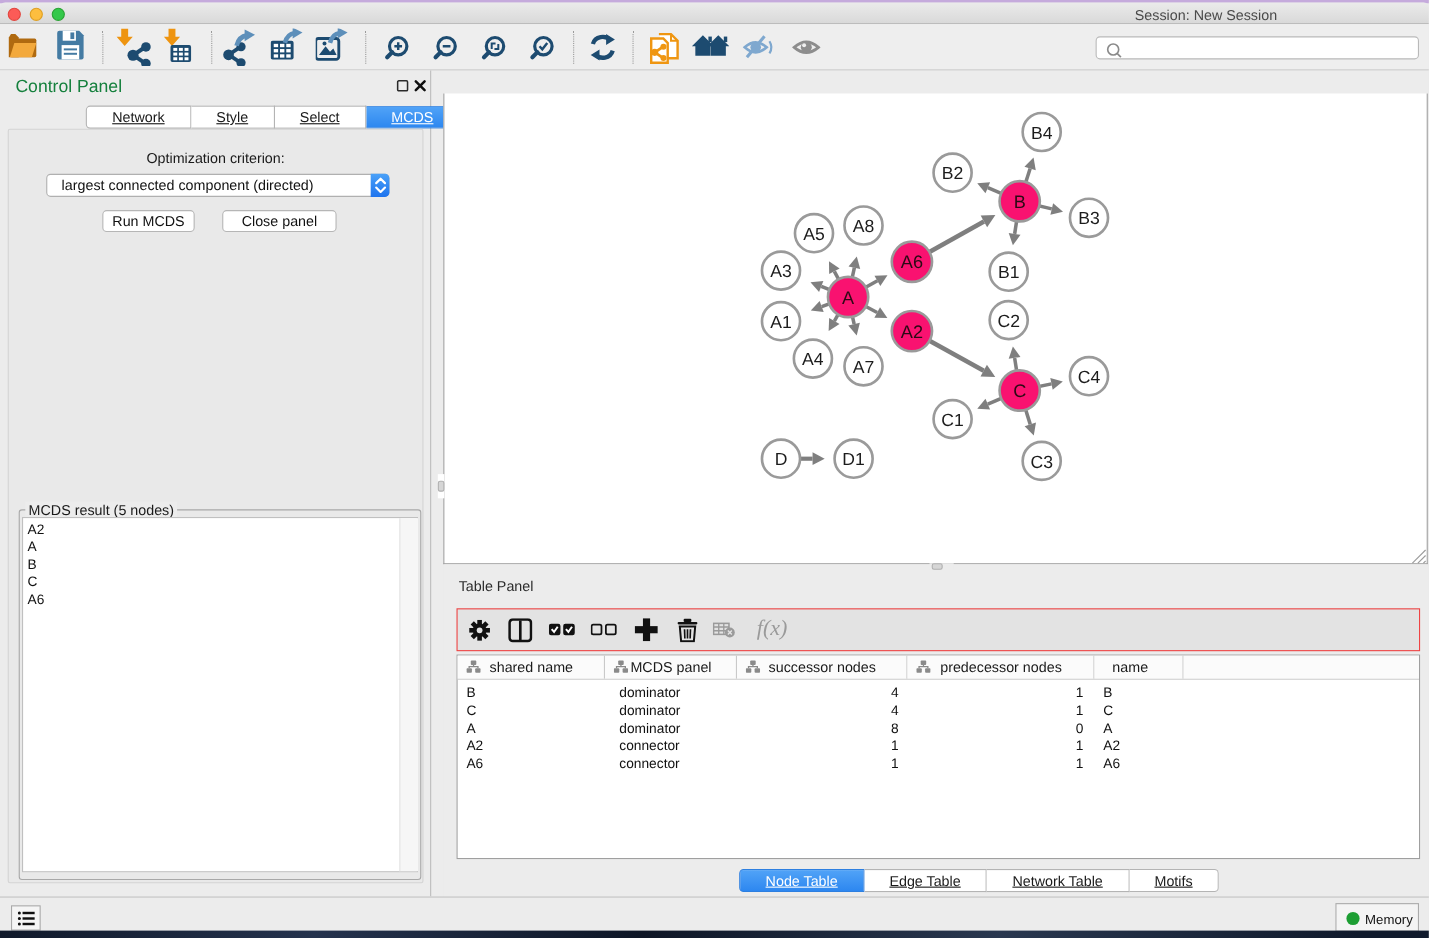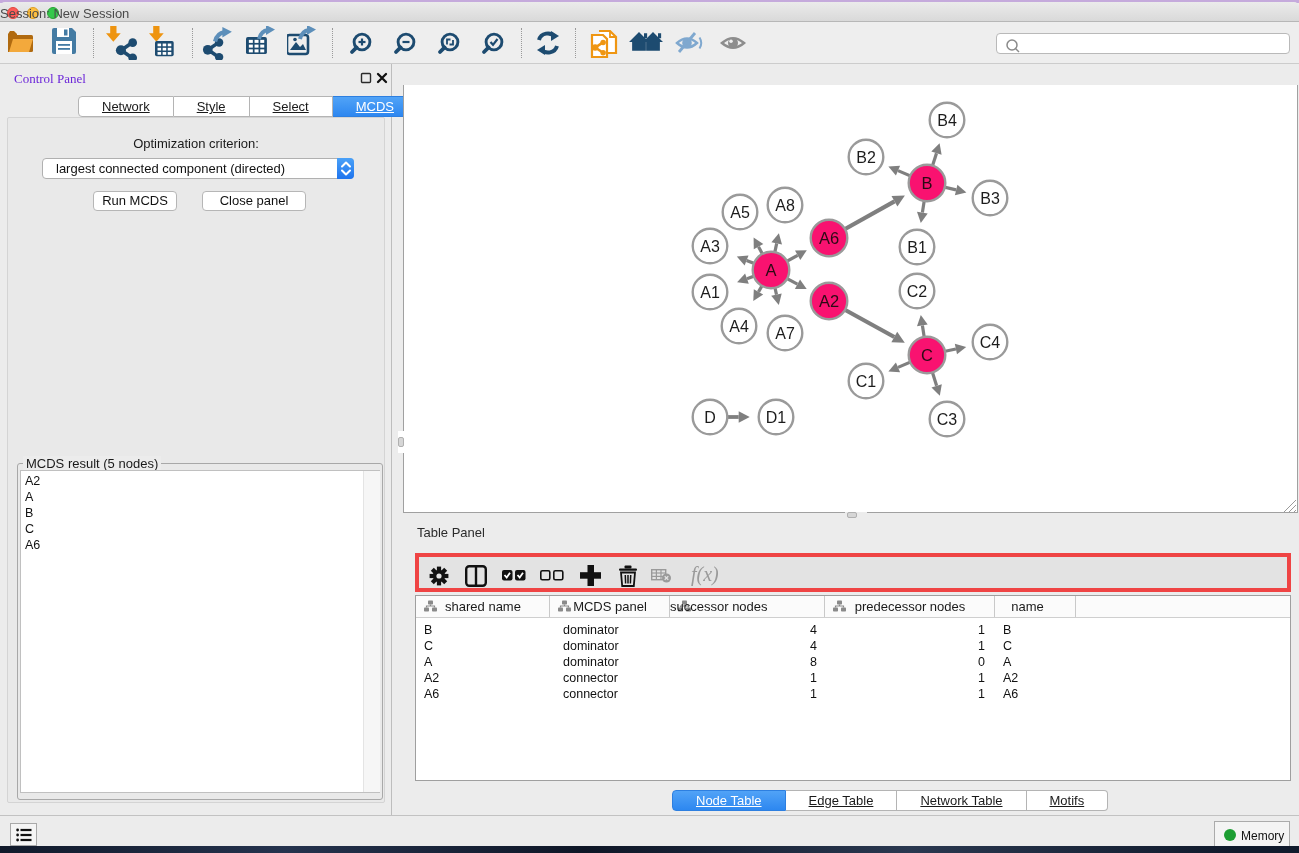--- a/index.html
+++ b/index.html
@@ -5,28 +5,28 @@
 * { margin:0; padding:0; box-sizing:border-box; }
 html,body { width:1299px; height:853px; overflow:hidden; }
 body { font-family:"Liberation Sans", sans-serif; background:#ececec; position:relative; }
 .abs { position:absolute; }
 
 #topstrip { left:0; top:0; width:1299px; height:3px; background:#c5aadc; }
 #botstrip { left:0; top:846px; width:1299px; height:7px; background:linear-gradient(90deg,#10192a,#25334e 22%,#0e1626 45%,#2a3850 70%,#101a2c 95%); }
 
 #titlebar { left:0; top:2px; width:1299px; height:20px; background:linear-gradient(#ebebeb,#d9d9d9); border-bottom:1px solid #b7b7b7; border-radius:5px 5px 0 0; }
 .tl { position:absolute; width:12px; height:12px; border-radius:50%; top:4.5px; }
-#titletext { left:0; top:4px; width:1161px; text-align:left; font-size:13px; color:#4a4a4a; }
+#titletext { left:0; top:4px; width:1161px; text-align:right; font-size:13px; color:#4a4a4a; }
 
 #toolbar { left:0; top:22px; width:1299px; height:42px; background:#eeeeee; border-bottom:1px solid #cccccc; }
 .tsep { position:absolute; top:6px; height:30px; width:0; border-left:1px dotted #9a9a9a; }
 #searchbox { left:996px; top:11px; width:294px; height:21px; background:#fff; border:1px solid #b9b9b9; border-radius:4px; }
 
 #cpanel { left:0; top:64px; width:392px; height:751px; background:#ececec; border-right:1px solid #bdbdbd; }
-#cptitle { left:14px; top:71px; font-size:13px; color:#6d28d9;font-family:Liberation Serif, serif; }
+#cptitle { left:14px; top:71px; font-size:16px; color:#15803d; }
 
 .tabrow { position:absolute; height:21px; display:flex; }
 .tab { height:21px; line-height:20px; font-size:13px; text-align:center; background:#ffffff; border:1px solid #b4b4b4; border-left:none; color:#1a1a1a; padding:0 23px;text-decoration:underline; }
 .tab.first { border-left:1px solid #b4b4b4; border-radius:4px 0 0 4px; }
 .tab.last { border-radius:0 4px 4px 0; }
 .tab.sel { background:linear-gradient(#51a3f7,#2d87f0); color:#fff; border-color:#2d7fe0; }
 #cpcontent { left:7px; top:117px; width:378px; height:686px; background:#e9e9e9; border:1px solid #d4d4d4; border-radius:2px; }
 #optlabel { left:0; top:136px; width:392px; text-align:center; font-size:13px; color:#1a1a1a; }
 #combo { left:42px; top:158px; width:312px; height:21px; background:#ffffff; border:1px solid #b0b0b0; border-radius:4px; font-size:13px; color:#111; line-height:19px; padding-left:13px; }
 #combobtn { left:337px; top:158px; width:17px; height:21px; background:linear-gradient(#4aa1f8,#1e74ee); border-radius:0 4px 4px 0; }
@@ -40,21 +40,21 @@
 #statusbar { left:0; top:815px; width:1299px; height:31px; background:#ececec; border-top:1px solid #c2c2c2; }
 #listbtn { left:10px; top:7px; width:27px; height:23px; background:#f5f5f5; border:1px solid #a9a9a9; position:absolute; }
 #membtn { left:1214px; top:5px; width:76px; height:26px; background:#f4f4f4; border:1px solid #ababab; position:absolute; font-size:12.5px; color:#111; }
 
 #netwin { left:403px; top:64px; width:895px; height:449px; }
 #nettitle { position:absolute; left:0; top:0; width:895px; height:21px; background:linear-gradient(#e9e9e9,#d6d6d6); border:1px solid #a9a9a9; border-bottom:1px solid #b2b2b2; border-radius:5px 5px 0 0; }
 #netcanvas { position:absolute; left:0; top:21px; width:895px; height:428px; background:#ffffff; border:1px solid #a0a0a0; border-top:none; }
 
 #tpanel { left:403px; top:513px; width:896px; height:302px; background:#ececec; }
 #tptitle { position:absolute; left:14px; top:12px; font-size:13px; color:#2b2b2b; }
-#ttoolbar { position:absolute; left:12px; top:40px; width:876px; height:39px; background:#e3e3e3; border:4px solid #ef4444; }
+#ttoolbar { position:absolute; left:12px; top:40px; width:876px; height:39px; background:#e3e3e3; border:1px solid #ef4444; }
 #ttable { position:absolute; left:12px; top:82px; width:876px; height:186px; background:#fff; border:1px solid #9f9f9f; }
 .trow { position:absolute; font-size:12.5px; color:#111; height:16px; line-height:16px; }
 
 </style>
 </head>
 <body>
 <div id="topstrip" class="abs"></div>
 <div id="titlebar" class="abs">
   <div class="tl" style="left:7px;background:#fc5b57;border:1px solid #e2463f;"></div>
   <div class="tl" style="left:27px;background:#fdbe3f;border:1px solid #dfa023;"></div>
@@ -413,21 +413,21 @@
       <div style="position:absolute;left:134px;top:3px;width:120px;text-align:center;font-size:13px;color:#1a1a1a;">MCDS panel</div>
       <div style="position:absolute;left:254px;top:0;width:155px;height:21px;border-right:1px solid #c9c9c9;background:#fbfbfb;"></div>
       <svg style="position:absolute;left:262px;top:4px;" width="13" height="12" viewBox="0 0 13 12">
         <g fill="#8a8a8a">
           <rect x="4" y="0.5" width="5" height="4" rx="0.8"></rect>
           <rect x="0" y="7.5" width="5" height="4" rx="0.8"></rect>
           <rect x="8" y="7.5" width="5" height="4" rx="0.8"></rect>
           <path d="M6.5 4.5 L6.5 6 M2.5 7.5 L2.5 6 L10.5 6 L10.5 7.5" stroke="#8a8a8a" stroke-width="1.2" fill="none"></path>
         </g>
       </svg>
-      <div style="position:absolute;left:254px;top:3px;width:155px;text-align:left;font-size:13px;color:#1a1a1a;">successor nodes</div>
+      <div style="position:absolute;left:254px;top:3px;width:155px;text-align:center;font-size:13px;color:#1a1a1a;">successor nodes</div>
       <div style="position:absolute;left:409px;top:0;width:170px;height:21px;border-right:1px solid #c9c9c9;background:#fbfbfb;"></div>
       <svg style="position:absolute;left:417px;top:4px;" width="13" height="12" viewBox="0 0 13 12">
         <g fill="#8a8a8a">
           <rect x="4" y="0.5" width="5" height="4" rx="0.8"></rect>
           <rect x="0" y="7.5" width="5" height="4" rx="0.8"></rect>
           <rect x="8" y="7.5" width="5" height="4" rx="0.8"></rect>
           <path d="M6.5 4.5 L6.5 6 M2.5 7.5 L2.5 6 L10.5 6 L10.5 7.5" stroke="#8a8a8a" stroke-width="1.2" fill="none"></path>
         </g>
       </svg>
       <div style="position:absolute;left:409px;top:3px;width:170px;text-align:center;font-size:13px;color:#1a1a1a;">predecessor nodes</div>

